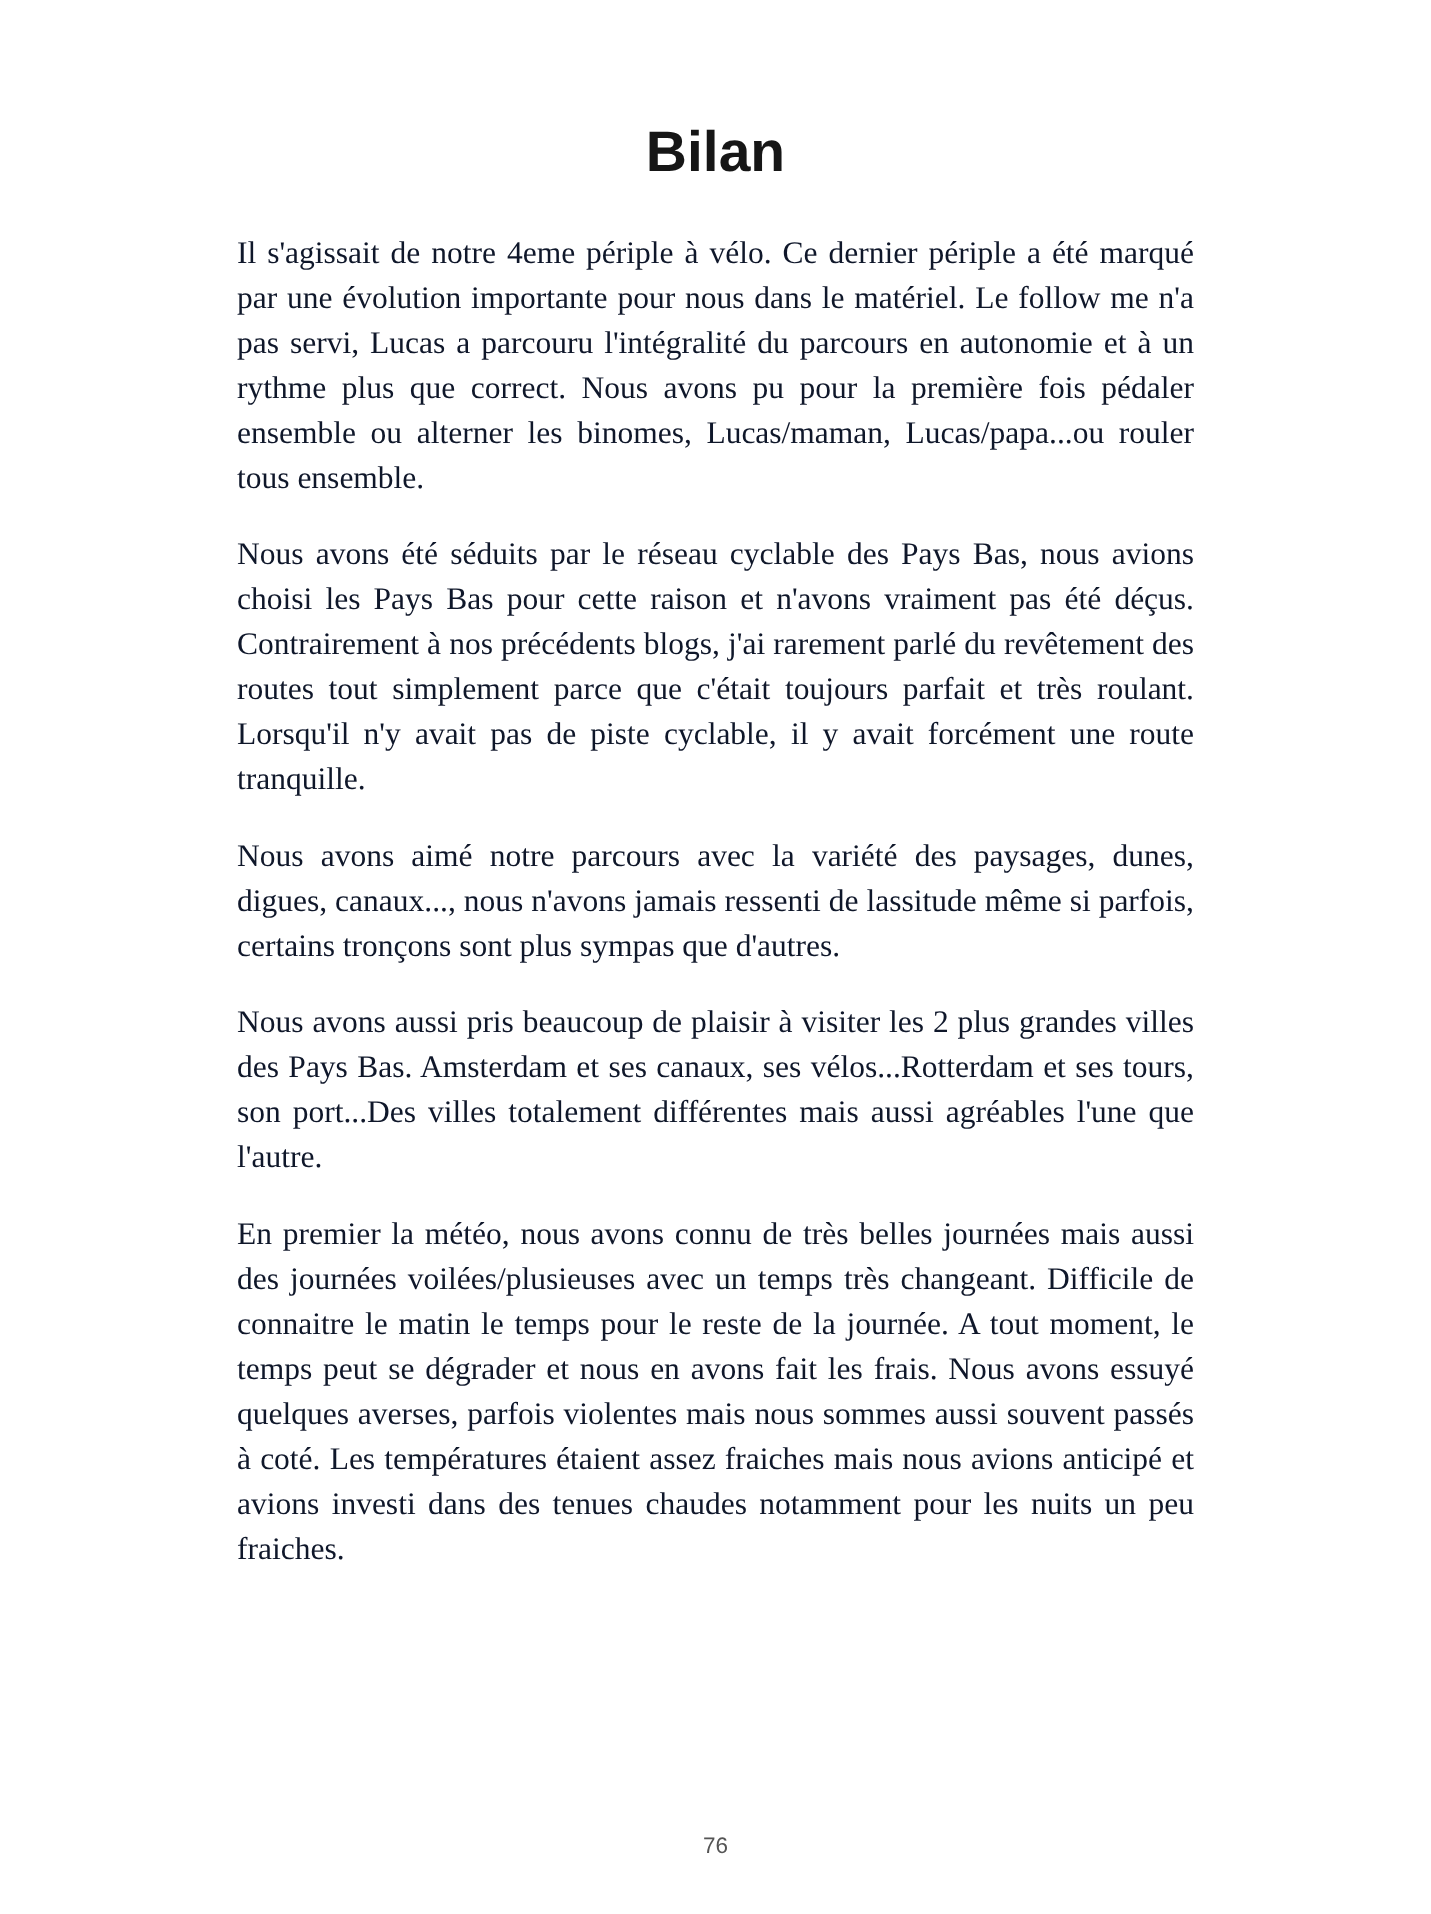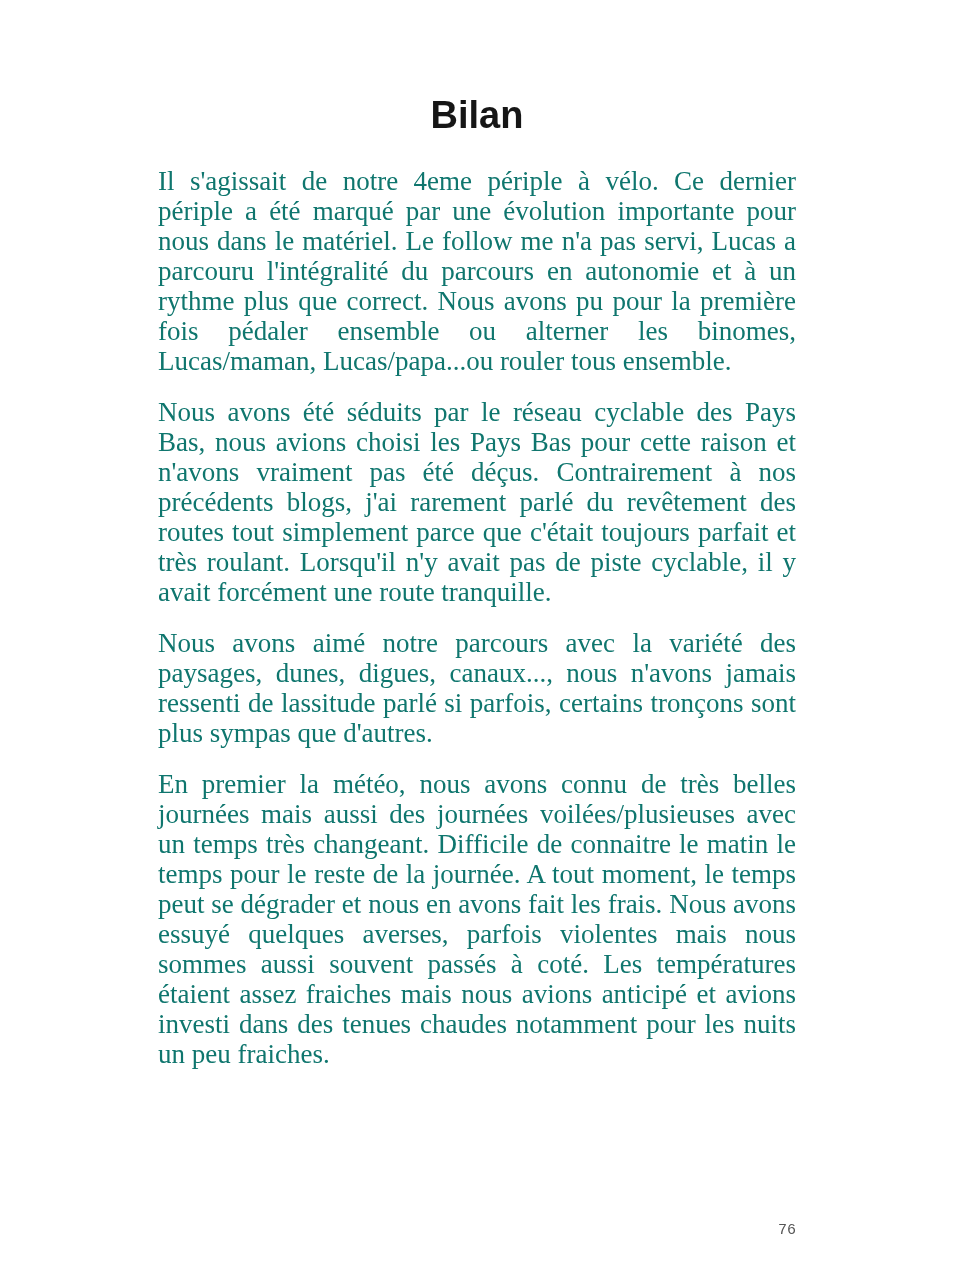--- a/index.html
+++ b/index.html
@@ -15,62 +15,63 @@
   }
   .page {
     position: absolute;
     left: 158px;
     top: 0;
     width: 638px;
     height: 1276px;
     background: #ffffff;
   }
   .doc-title {
-    margin: 15px;
+    margin: 2px;
     padding-top: 78px;
     text-align: center;
     font-family: "Liberation Sans", "DejaVu Sans", sans-serif;
     font-weight: 700;
     font-size: 38px;
     line-height: 44px;
     color: #161616;
     letter-spacing: 0px;
   }
   .body-text p {
     margin: 0 0 21px 0;
     font-family: "Liberation Serif", "DejaVu Serif", serif;
-    font-size: 27px;
+    font-size: 21px;
     line-height: 30px;
-    color: #0f766e;
+    color: #0f172a;
     text-align: justify;
     text-justify: inter-word;
   }
   .body-text {
     margin-top: 29px;
   }
   .page-number {
     position: absolute;
     left: 0;
     width: 638px;
     top: 1222px;
-    text-align: right;
-    font-family: Liberation Mono, monospace;
+    text-align: center;
+    font-family: Liberation Sans, sans-serif;
     font-size: 15px;
     color: #555555;
   }
 </style>
 </head>
 <body>
 
 <div class="page">
 
   <h1 class="doc-title">Bilan</h1>
 
   <div class="body-text">
     <p>Il s'agissait de notre 4eme périple à vélo. Ce dernier périple a été marqué par une évolution importante pour nous dans le matériel. Le follow me n'a pas servi, Lucas a parcouru l'intégralité du parcours en autonomie et à un rythme plus que correct. Nous avons pu pour la première fois pédaler ensemble ou alterner les binomes, Lucas/maman, Lucas/papa...ou rouler tous ensemble.</p>
     <p>Nous avons été séduits par le réseau cyclable des Pays Bas, nous avions choisi les Pays Bas pour cette raison et n'avons vraiment pas été déçus. Contrairement à nos précédents blogs, j'ai rarement parlé du revêtement des routes tout simplement parce que c'était toujours parfait et très roulant. Lorsqu'il n'y avait pas de piste cyclable, il y avait forcément une route tranquille.</p>
-    <p>Nous avons aimé notre parcours avec la variété des paysages, dunes, digues, canaux..., nous n'avons jamais ressenti de lassitude parlé si parfois, certains tronçons sont plus sympas que d'autres.</p>
+    <p>Nous avons aimé notre parcours avec la variété des paysages, dunes, digues, canaux..., nous n'avons jamais ressenti de lassitude même si parfois, certains tronçons sont plus sympas que d'autres.</p>
+    <p>Nous avons aussi pris beaucoup de plaisir à visiter les 2 plus grandes villes des Pays Bas. Amsterdam et ses canaux, ses vélos...Rotterdam et ses tours, son port...Des villes totalement différentes mais aussi agréables l'une que l'autre.</p>
     <p>En premier la météo, nous avons connu de très belles journées mais aussi des journées voilées/plusieuses avec un temps très changeant. Difficile de connaitre le matin le temps pour le reste de la journée. A tout moment, le temps peut se dégrader et nous en avons fait les frais. Nous avons essuyé quelques averses, parfois violentes mais nous sommes aussi souvent passés à coté. Les températures étaient assez fraiches mais nous avions anticipé et avions investi dans des tenues chaudes notamment pour les nuits un peu fraiches.</p>
   </div>
 
   <div class="page-number">76</div>
 
 </div>
 
 </body></html>

